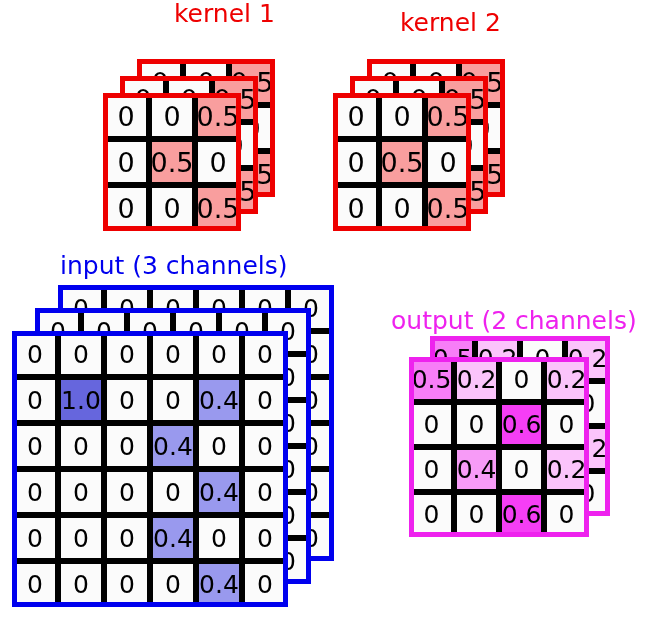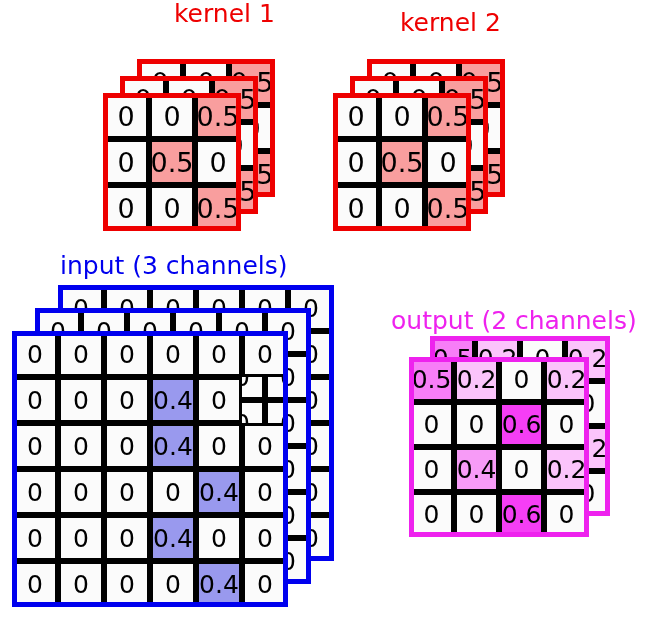--- a/index.html
+++ b/index.html
@@ -279,20 +279,21 @@
         <div class="row">
           <div class="cell" style="width: 46px; height: 46px; background: rgb(251, 251, 251);">0</div>
           <div class="cell" style="width: 46px; height: 46px; background: rgb(251, 251, 251);">0</div>
           <div class="cell" style="width: 46px; height: 46px; background: rgb(251, 251, 251);">0</div>
           <div class="cell" style="width: 46px; height: 46px; background: rgb(251, 251, 251);">0</div>
           <div class="cell" style="width: 46px; height: 46px; background: rgb(251, 251, 251);">0</div>
           <div class="cell" style="width: 46px; height: 46px; background: rgb(251, 251, 251);">0</div>
         </div>
         <div class="row">
           <div class="cell" style="width: 46px; height: 46px; background: rgb(251, 251, 251);">0</div>
+          <div class="cell" style="width: 46px; height: 46px; background: rgb(102, 102, 221);">1.0</div>
           <div class="cell" style="width: 46px; height: 46px; background: rgb(251, 251, 251);">0</div>
           <div class="cell" style="width: 46px; height: 46px; background: rgb(251, 251, 251);">0</div>
           <div class="cell" style="width: 46px; height: 46px; background: rgb(153, 153, 238);">0.4</div>
           <div class="cell" style="width: 46px; height: 46px; background: rgb(251, 251, 251);">0</div>
         </div>
         <div class="row">
           <div class="cell" style="width: 46px; height: 46px; background: rgb(251, 251, 251);">0</div>
           <div class="cell" style="width: 46px; height: 46px; background: rgb(251, 251, 251);">0</div>
           <div class="cell" style="width: 46px; height: 46px; background: rgb(251, 251, 251);">0</div>
           <div class="cell" style="width: 46px; height: 46px; background: rgb(153, 153, 238);">0.4</div>

